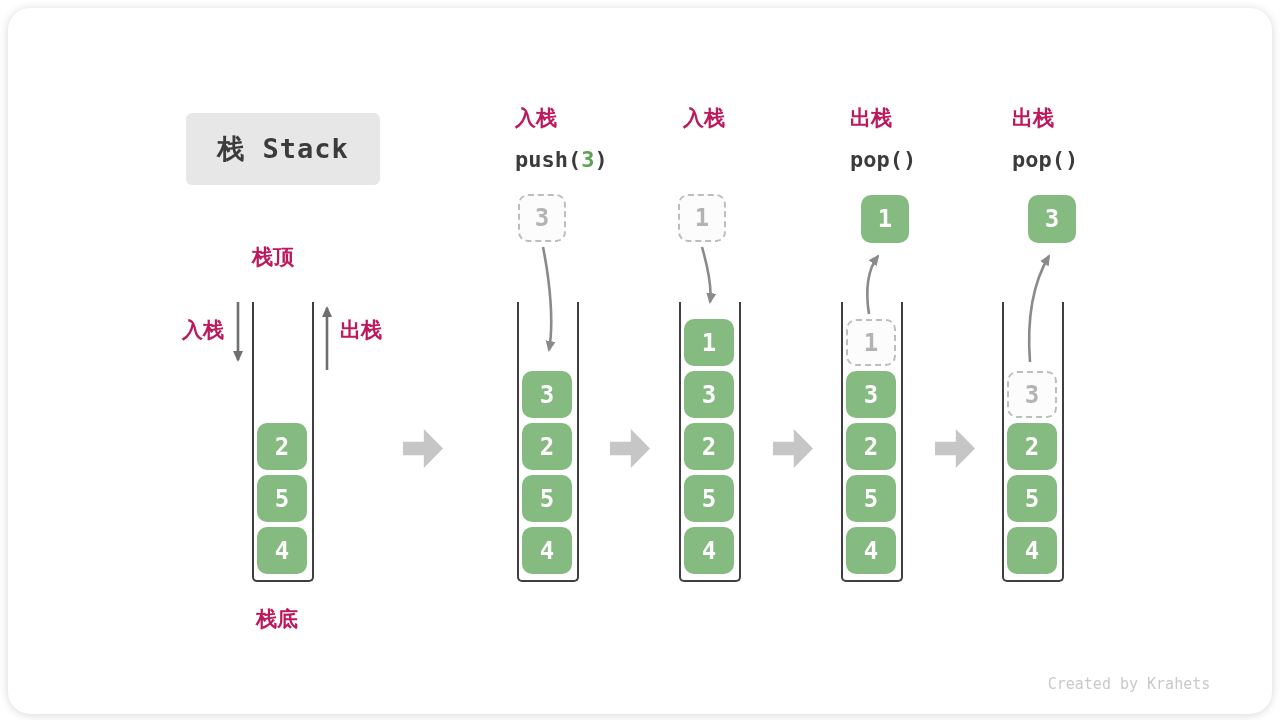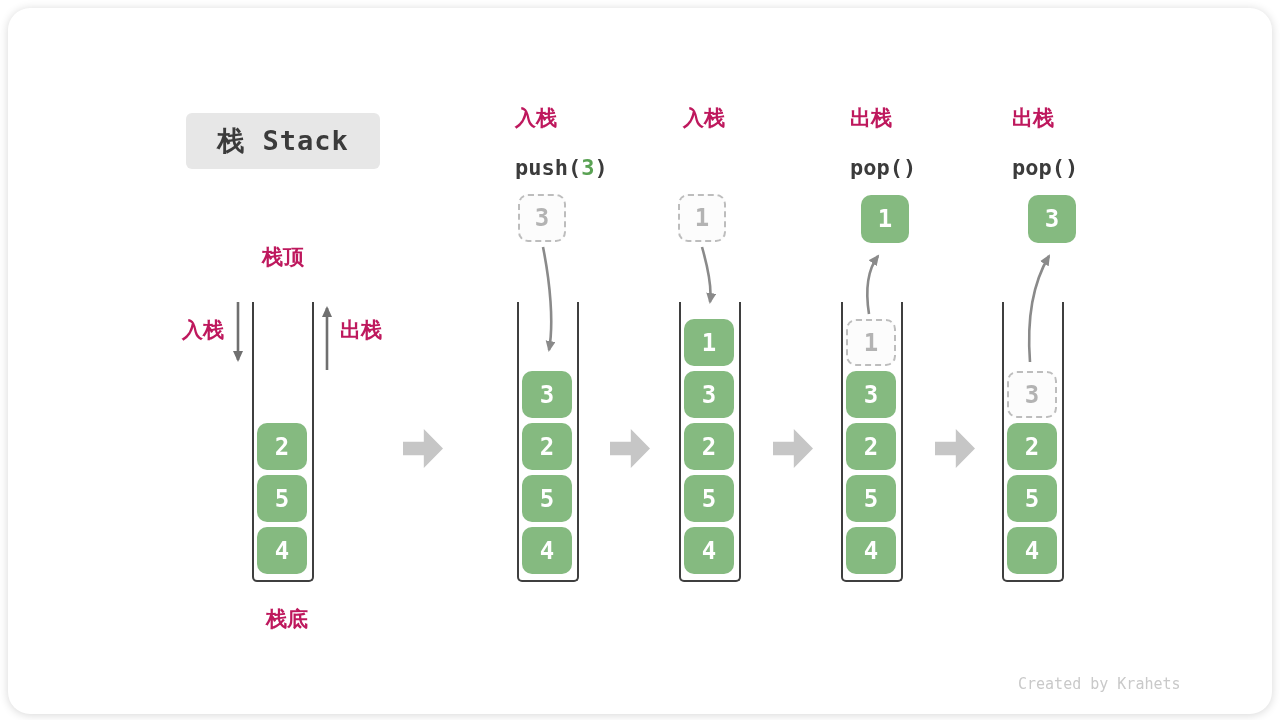--- a/index.html
+++ b/index.html
@@ -3,30 +3,30 @@
 <meta charset="utf-8">
 <style>
   * { margin:0; padding:0; box-sizing:border-box; }
   html,body { width:1280px; height:720px; background:#ffffff; overflow:hidden;
               font-family:"Liberation Sans", sans-serif; }
   .card { position:absolute; left:8px; top:8px; width:1264px; height:706px;
           background:#ffffff; border-radius:22px;
           box-shadow:0 1px 10px rgba(0,0,0,0.16); }
   .abs { position:absolute; }
 
-  .title-box { left:186px; top:113px; width:194px; height:56px;
+  .title-box { left:186px; top:113px; width:194px; height:72px;
                background:#e7e7e7; border-radius:6px;
                display:flex; align-items:center; justify-content:center;
                font-family:"DejaVu Sans Mono", monospace;
                font-size:27px; font-weight:700; color:#3b3b3b; letter-spacing:1px; }
 
   .cjk { font-size:21px; font-weight:700; color:#be185d; line-height:26px; }
 
   .step-header { top:105px; width:150px; }
-  .step-code { margin-top:24px; font-family:"DejaVu Sans Mono", monospace;
+  .step-code { margin-top:16px; font-family:"DejaVu Sans Mono", monospace;
                font-size:22px; font-weight:700; color:#3b3b3b; }
   .step-code .arg { color:#5aa254; }
 
   .stack-container { top:302px; width:62px; height:280px;
                      border-left:2.5px solid #3f3f3f; border-right:2.5px solid #3f3f3f;
                      border-bottom:2.5px solid #3f3f3f;
                      border-bottom-left-radius:5px; border-bottom-right-radius:5px; }
   .cell { position:absolute; left:3px; width:50px; height:47px; border-radius:10px;
           display:flex; align-items:center; justify-content:center;
           font-family:"DejaVu Sans Mono", monospace; font-size:24px; font-weight:700; }
@@ -36,23 +36,23 @@
 
   .float-box { top:195px; width:48px; height:48px; border-radius:10px;
                display:flex; align-items:center; justify-content:center;
                font-family:"DejaVu Sans Mono", monospace; font-size:24px; font-weight:700; }
 
   .block-arrow { top:429px; width:40px; height:39px; background:#c6c6c6;
                  clip-path:polygon(0 33%, 52% 33%, 52% 0, 100% 50%, 52% 100%, 52% 67%, 0 67%); }
 
   .overlay { position:absolute; left:0; top:0; pointer-events:none; }
 
-  .watermark { left:1018px; top:675px; width:222px; text-align:left;
+  .watermark { left:1018px; top:675px; width:222px; text-align:center;
                font-family:"DejaVu Sans Mono", monospace; font-size:15px; color:#c9c9c9; }
-  .tac { text-align:center; } .tar { text-align:right; }
+  .tac { } .tar { text-align:right; }
 </style>
 </head>
 <body>
 
 <div class="card"></div>
 
 <div class="abs title-box">栈 Stack</div>
 
 <div class="abs step-header" style="left:515px">
   <div class="cjk">入栈</div>

